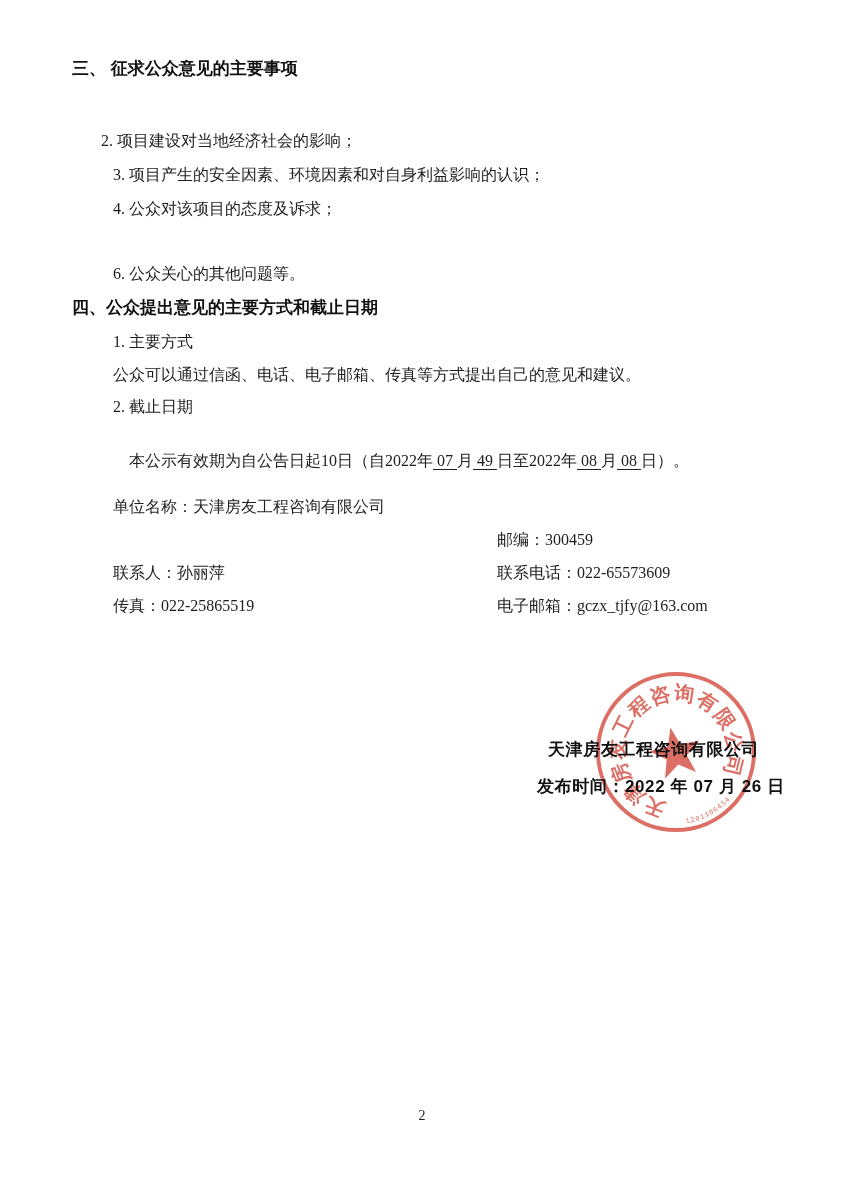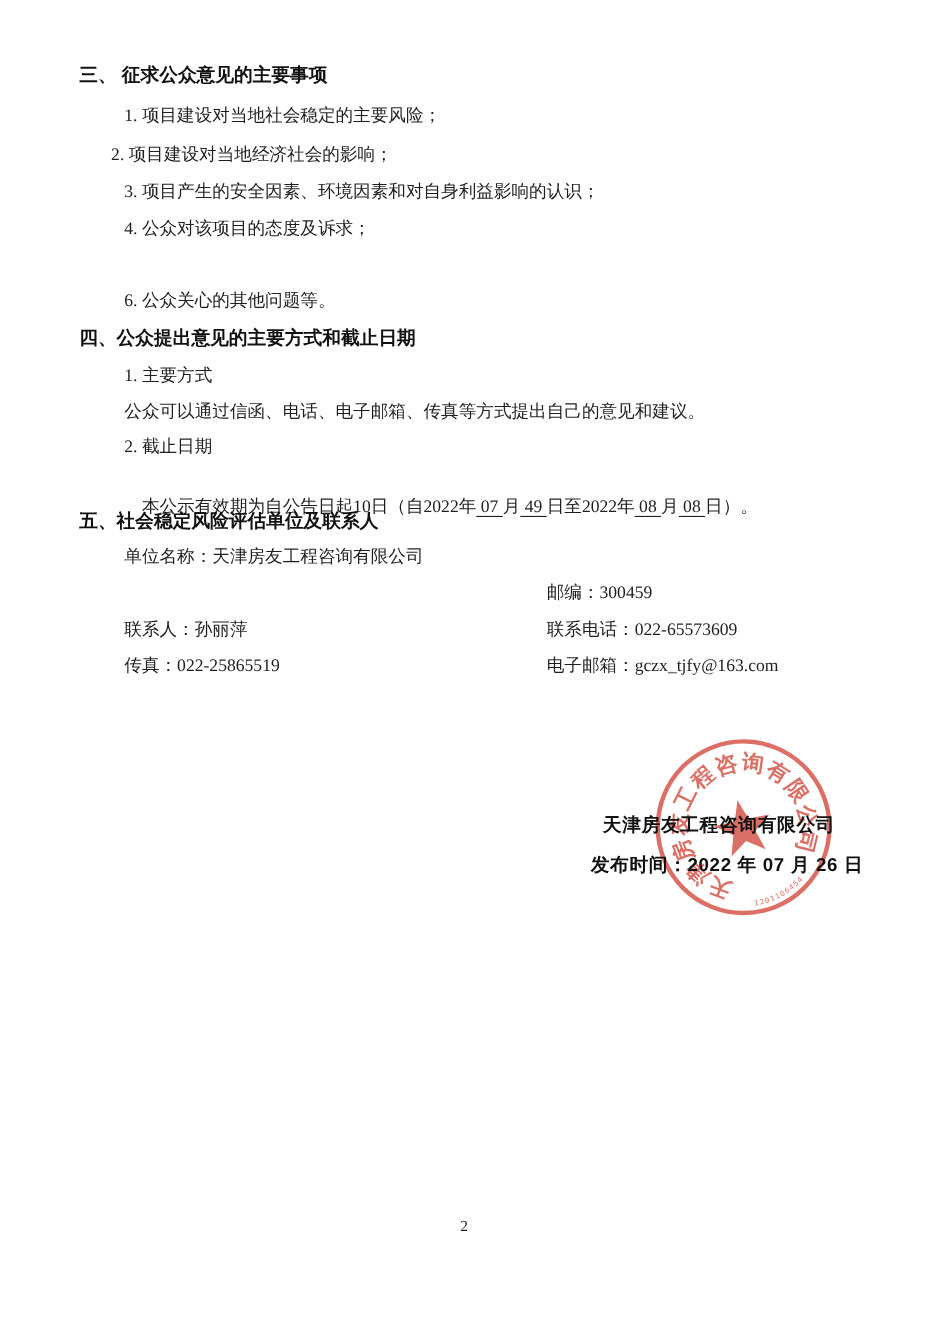--- a/index.html
+++ b/index.html
@@ -63,35 +63,33 @@
     font-size:14px;
     color:#1e1e1e;
   }
 </style>
 </head>
 <body>
 
 <div class="page">
 
   <div class="heading" style="left:72px;top:57px">三、 征求公众意见的主要事项</div>
-  <div class="line" style="left:113px;top:95px">1. 项目建设对当地社会稳定的主要风险；</div>
   <div class="line" style="left:101px;top:130px">2. 项目建设对当地经济社会的影响；</div>
   <div class="line" style="left:113px;top:164px">3. 项目产生的安全因素、环境因素和对自身利益影响的认识；</div>
   <div class="line" style="left:113px;top:198px">4. 公众对该项目的态度及诉求；</div>
   <div class="line" style="left:113px;top:263px">6. 公众关心的其他问题等。</div>
 
   <div class="heading" style="left:72px;top:296px">四、公众提出意见的主要方式和截止日期</div>
   <div class="line" style="left:113px;top:331px">1. 主要方式</div>
   <div class="line" style="left:113px;top:364px">公众可以通过信函、电话、电子邮箱、传真等方式提出自己的意见和建议。</div>
   <div class="line" style="left:113px;top:396px">2. 截止日期</div>
   <div class="line" style="left:113px;top:428px">
     <span>本公示有效期为自公告日起10日（自2022年</span><span class="u"> 07 </span><span>月</span><span class="u"> 49 </span><span>日至2022年</span><span class="u"> 08 </span><span>月</span><span class="u"> 08 </span><span>日）。</span>
   </div>
 
-  <div class="heading" style="left:72px;top:462px">五、社会稳定风险评估单位及联系人</div>
   <div class="line" style="left:113px;top:496px">单位名称：天津房友工程咨询有限公司</div>
 
   <div class="line" style="left:497px;top:529px">邮编：300459</div>
 
   <div class="line" style="left:113px;top:562px">联系人：孙丽萍</div>
   <div class="line" style="left:497px;top:562px">联系电话：022-65573609</div>
 
   <div class="line" style="left:113px;top:595px">传真：022-25865519</div>
   <div class="line" style="left:497px;top:595px">电子邮箱：gczx_tjfy@163.com</div>
 

